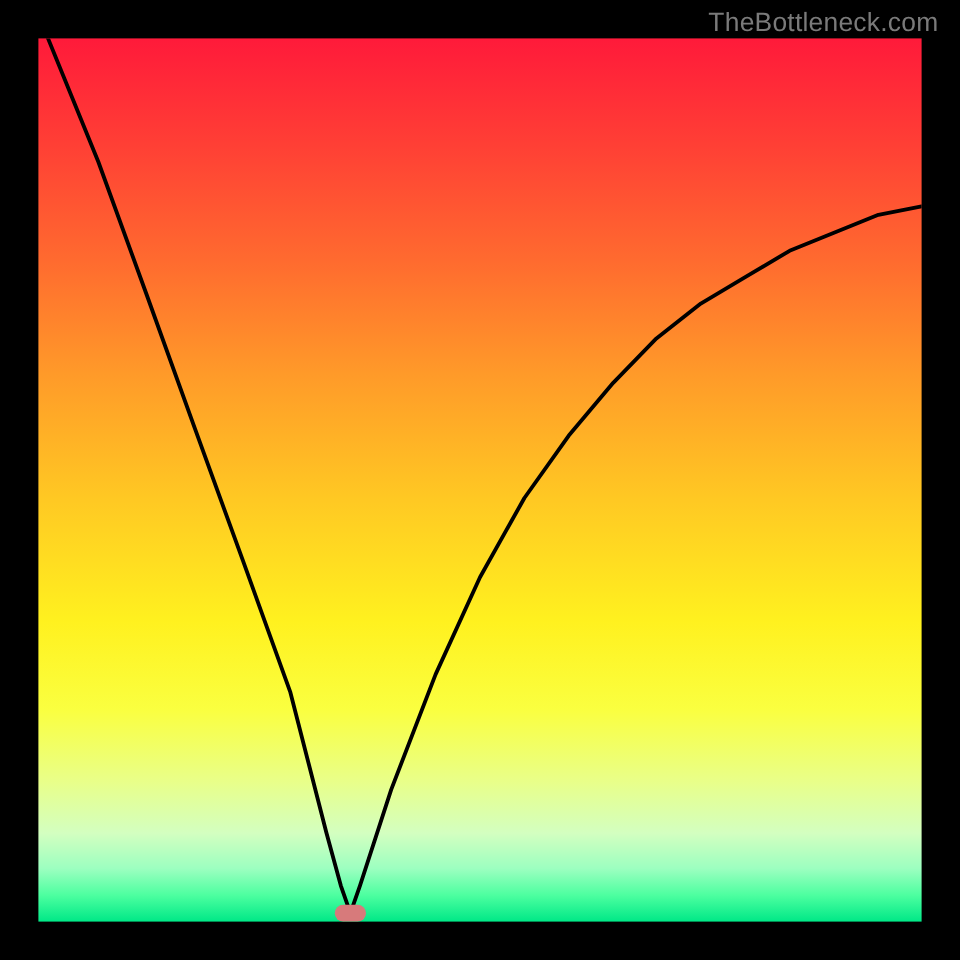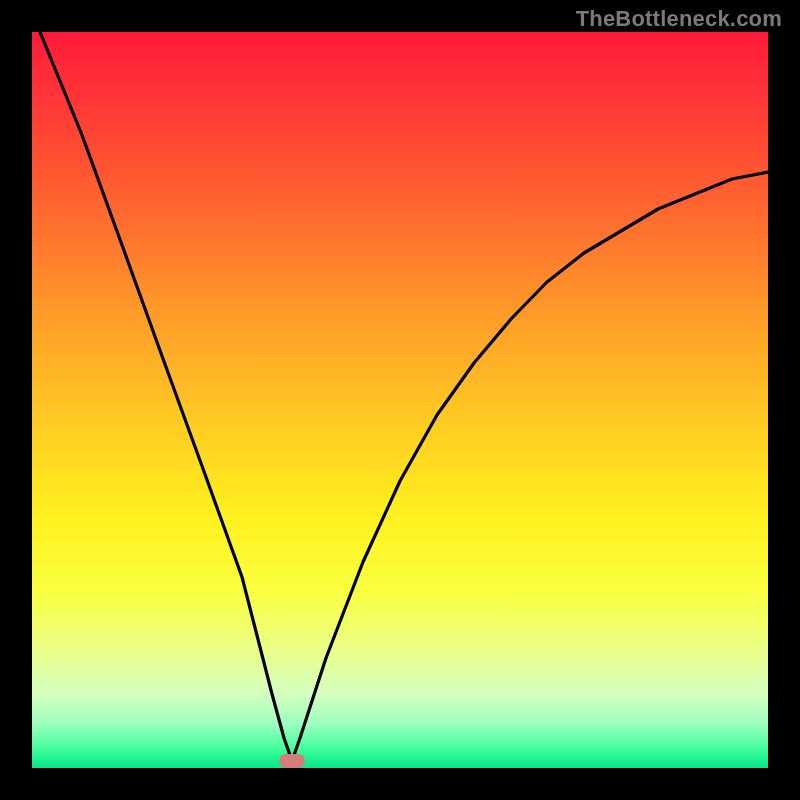--- a/index.html
+++ b/index.html
@@ -38,21 +38,21 @@
       #4dffa0 97%,
       #00e887 100%
     );
   }
   .watermark {
     position: absolute;
     top: 6px;
     right: 18px;
     color: #7a7a7a;
     font-size: 22px;
-    font-weight: 700;
+    font-weight: 400;
     letter-spacing: 0.2px;
     user-select: none;
   }
   .curve {
     position: absolute;
     left: 0;
     top: 0;
     width: 736px;
     height: 736px;
   }

